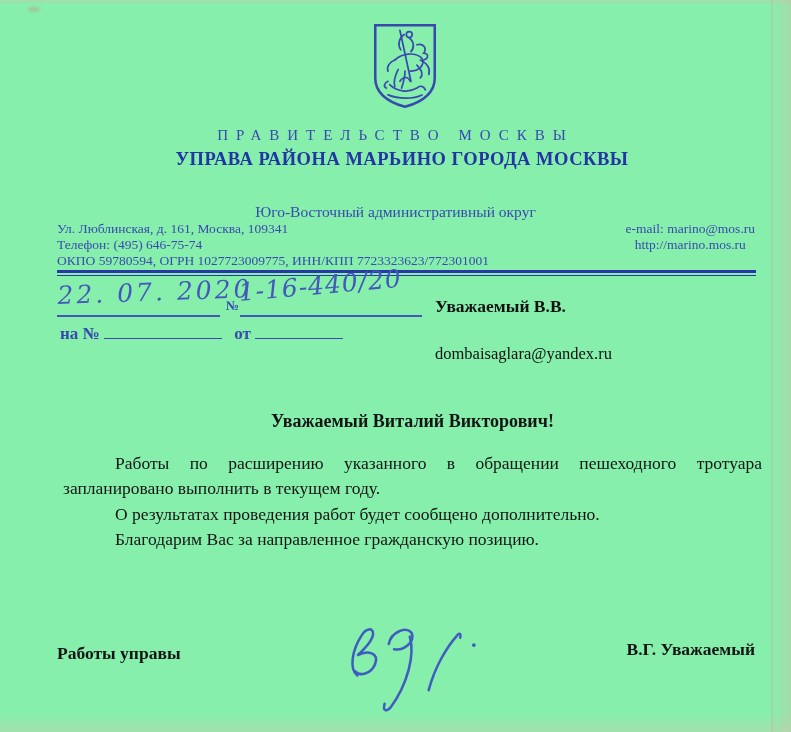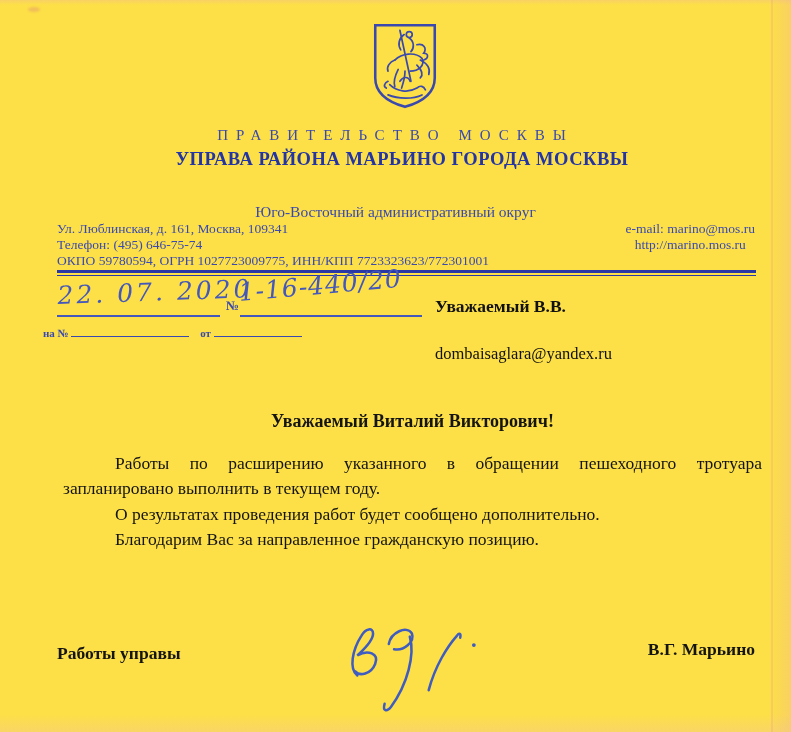--- a/index.html
+++ b/index.html
@@ -1,21 +1,21 @@
 <!DOCTYPE html>
 <html><head>
 <meta charset="utf-8">
 <style>
   * { box-sizing: border-box; }
   html, body { margin: 0; padding: 0; background: #ffffff; }
   .page {
     position: relative;
     width: 791px;
     height: 732px;
-    background: #fde047;
+    background: #86efac;
     overflow: hidden;
     font-family: "Liberation Serif", "DejaVu Serif", serif;
   }
   
   .edge-top { position:absolute; left:0; top:0; width:100%; height:5px;
     background: linear-gradient(to bottom, rgba(238,175,170,0.30), rgba(238,175,170,0)); }
   .edge-right { position:absolute; right:0; top:0; width:22px; height:100%;
     background: linear-gradient(to left, rgba(238,170,165,0.28), rgba(238,170,165,0)); }
   .edge-bottom { position:absolute; left:0; bottom:0; width:100%; height:18px;
     background: linear-gradient(to top, rgba(240,185,180,0.28), rgba(240,185,180,0)); }
@@ -42,21 +42,21 @@
 
   
   .hand { font-style: italic; color:#4457ba; font-family:"DejaVu Serif","Liberation Serif",serif; }
   .hand-date { position:absolute; left:58px; top:281px; font-size:25px;
     letter-spacing:3px; transform: rotate(-2deg); transform-origin:left bottom; white-space:nowrap; }
   .date-underline { position:absolute; left:57px; top:315px; width:163px; height:1.5px; background:#4457ba; }
   .num-sign { position:absolute; left:226px; top:298px; font-size:13px; font-weight:bold; color:#3a49b0; }
   .hand-num { position:absolute; left:240px; top:278px; font-size:25px;
     letter-spacing:1px; transform: rotate(-5deg); transform-origin:left bottom; white-space:nowrap; }
   .num-underline { position:absolute; left:240px; top:315px; width:182px; height:1.5px; background:#4457ba; }
-  .reply-line { position:absolute; left:43px; top:324px; font-size:11px;
+  .reply-line { position:absolute; left:60px; top:324px; font-size:17px;
     font-weight:bold; color:#3a49b0; }
   .blank { display:inline-block; border-bottom:1.2px solid #3a49b0; height:13px; vertical-align:baseline; }
   .blank1 { width:118px; margin-right:8px; }
   .blank2 { width:88px; }
 
   
   .rec-name { position:absolute; left:435px; top:296px; font-size:17.5px; font-weight:bold; color:#111; }
   .rec-email { position:absolute; left:435px; top:344px; font-size:16.5px; color:#111; }
 
   
@@ -150,15 +150,15 @@
     <svg width="168" height="115" viewBox="0 0 160 105" fill="none" xmlns="http://www.w3.org/2000/svg">
       <g stroke="#3f5cc0" stroke-width="2.4" stroke-linecap="round" fill="none">
         <path d="M26,62 C18,56 21,38 30,24 C34,17 41,16 41,22 C41,30 30,39 26,43 C36,37 47,41 43,51 C39,61 28,63 24,58"></path>
         <path d="M56,32 C58,21 73,14 78,22 C81,30 70,39 61,37"></path>
         <path d="M76,25 C81,42 74,70 58,92 C54,97 50,96 52,89"></path>
         <path d="M94,76 C100,53 112,34 121,24 C123,21 125,22 124,26"></path>
         <circle cx="137" cy="33" r="1.8" fill="#3f5cc0" stroke="none"></circle>
       </g>
     </svg>
   </div>
-  <div class="sig-name">В.Г. Марьино</div>
+  <div class="sig-name">В.Г. Уважаемый</div>
 
 </div>
 
 </body></html>

